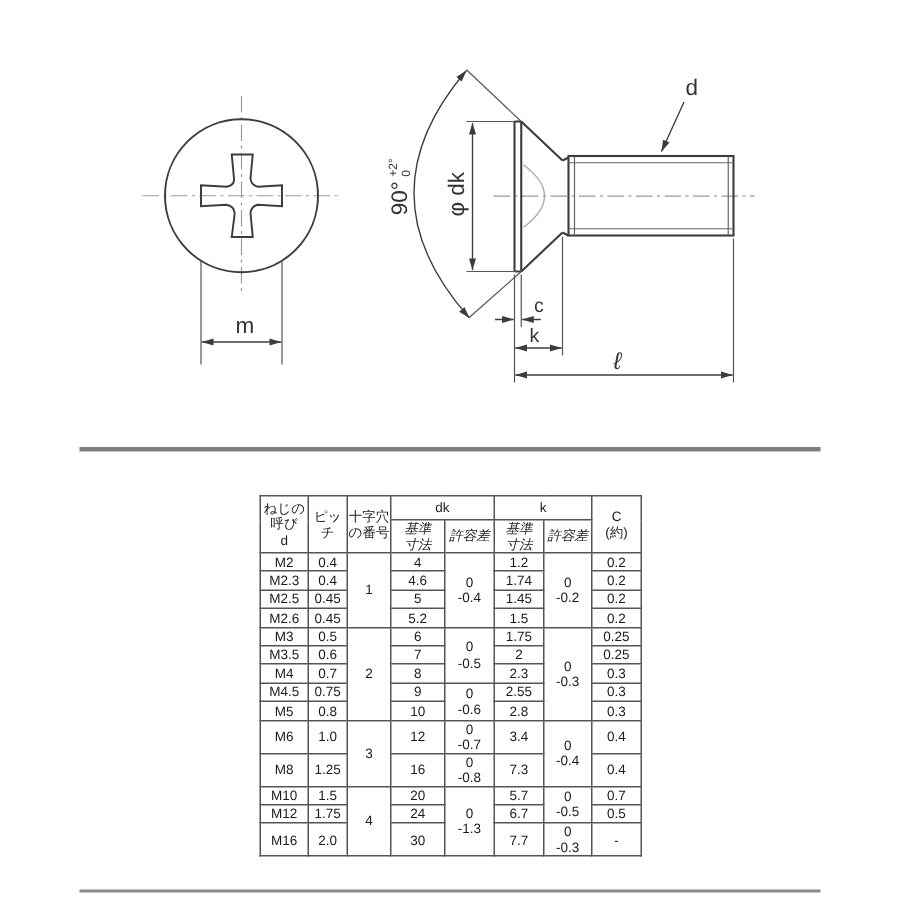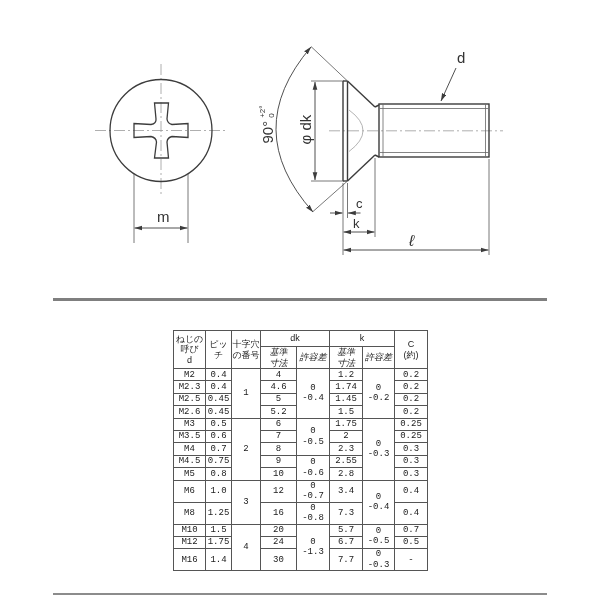--- a/index.html
+++ b/index.html
@@ -11,21 +11,21 @@
              font-size:15px;color:#333;white-space:nowrap;}
   .tol-stack{display:flex;flex-direction:column;align-items:flex-start;
              font-size:8px;line-height:1.05;}
   .divider{position:absolute;left:53px;width:494px;}
   
   .spec-table{position:absolute;left:173px;top:330px;border-collapse:collapse;
               table-layout:fixed;font-size:9px;line-height:1.15;color:#1a1a1a;}
   .spec-table td,.spec-table th{border:1px solid #555;text-align:center;
               vertical-align:middle;padding:0;font-weight:normal;}
   .pre{white-space:pre-line;}
-  tr.r{height:12.4px;font-family:Liberation Mono, monospace;} tr.tall{height:22px;font-family:Liberation Mono, monospace;}
+  tr.r{height:12.4px;} tr.tall{height:22px;}
   tr.h1{height:16px;} tr.h2{height:22px;font-style:italic;}
 </style>
 </head>
 <body>
 
 <div id="canvas">
 
   <svg width="600" height="295" viewBox="0 0 600 295">
     <defs>
       <marker id="arr" markerWidth="10" markerHeight="8" refX="8.6" refY="3" orient="auto-start-reverse">
@@ -272,21 +272,21 @@
     </tr>
     <tr class="r">
       <td>M12</td>
           <td>1.75</td>
       <td>24</td>
           <td>6.7</td>
       <td>0.5</td>
     </tr>
     <tr class="tall">
       <td>M16</td>
-          <td>1.4</td>
+          <td>2.0</td>
       <td>30</td>
           <td>7.7</td>
       <td class="pre">0
 -0.3</td>
       <td>-</td>
     </tr>
   </tbody>
     </table>
 
 </div>

